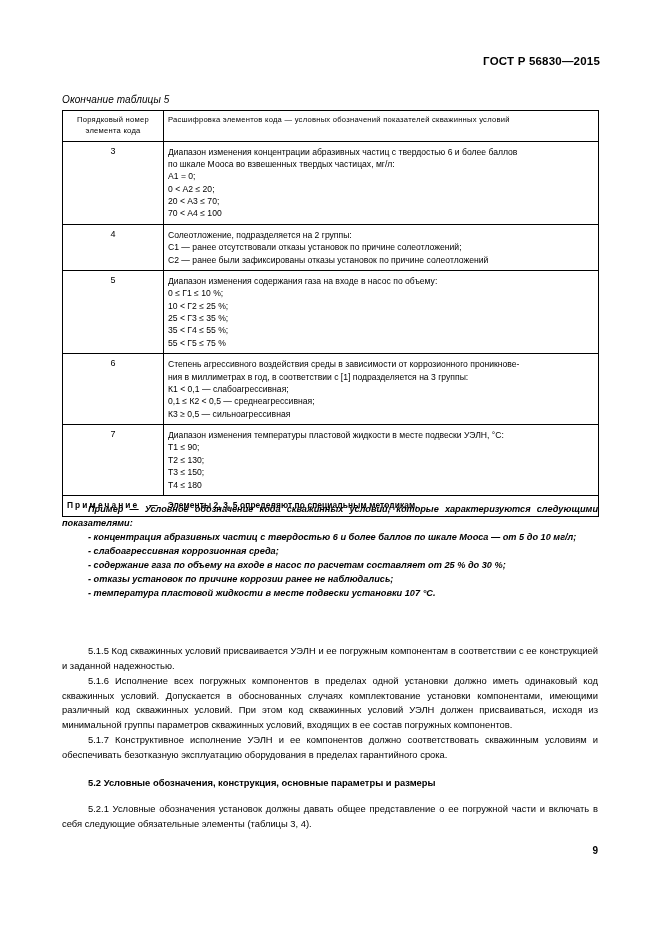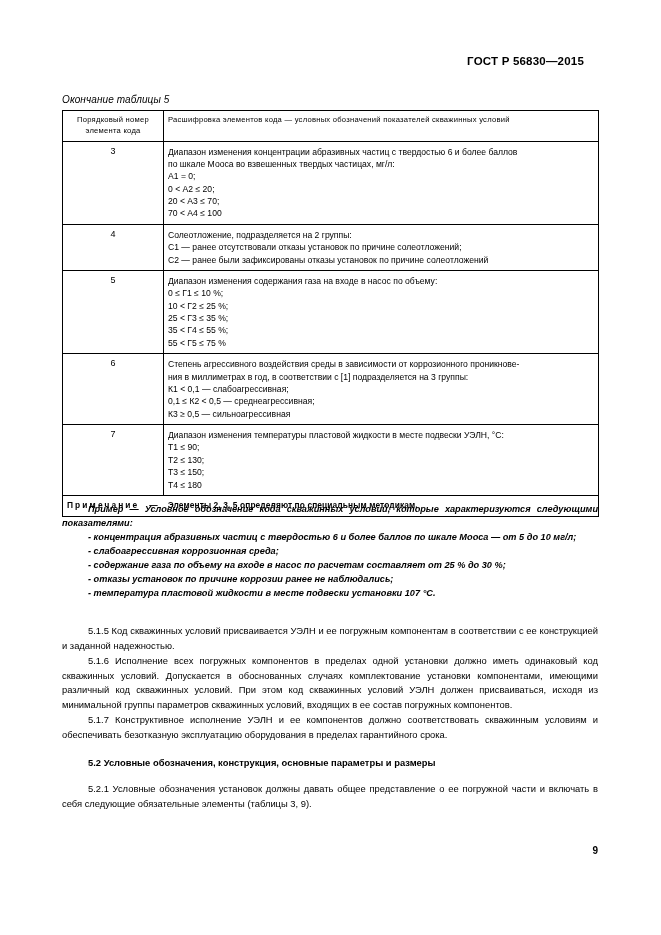--- a/index.html
+++ b/index.html
@@ -19,21 +19,21 @@
     position: absolute;
     left: 0; top: 0;
     width: 661px;
     height: 935px;
     background: #ffffff;
   }
 
   
   .running-head {
     position: absolute;
-    left: 48px;
+    left: 64px;
     top: 55px;
     width: 536px;
     text-align: right;
     font-size: 11.5px;
     font-weight: bold;
     letter-spacing: 0.2px;
   }
 
   
   .table-caption {
@@ -118,21 +118,21 @@
   .example-block p {
     margin: 0;
   }
   .example-block .indent { text-indent: 26px; }
   .example-block .dash-item { text-indent: 26px; }
 
   
   .body-block {
     position: absolute;
     left: 62px;
-    top: 624px;
+    top: 644px;
     width: 536px;
     font-size: 9.4px;
     line-height: 1.58;
     text-align: justify;
   }
   .body-block p {
     margin: 0;
     text-indent: 26px;
   }
   .section-head {
@@ -243,18 +243,18 @@
     <p class="dash-item">- содержание газа по объему на входе в насос по расчетам составляет от 25 % до 30 %;</p>
     <p class="dash-item">- отказы установок по причине коррозии ранее не наблюдались;</p>
     <p class="dash-item">- температура пластовой жидкости в месте подвески установки 107 °С.</p>
   </div>
 
   <div class="body-block">
     <p>5.1.5 Код скважинных условий присваивается УЭЛН и ее погружным компонентам в соответствии с ее конструкцией и заданной надежностью.</p>
     <p>5.1.6 Исполнение всех погружных компонентов в пределах одной установки должно иметь одинаковый код скважинных условий. Допускается в обоснованных случаях комплектование установки компонентами, имеющими различный код скважинных условий. При этом код скважинных условий УЭЛН должен присваиваться, исходя из минимальной группы параметров скважинных условий, входящих в ее состав погружных компонентов.</p>
     <p>5.1.7 Конструктивное исполнение УЭЛН и ее компонентов должно соответствовать скважинным условиям и обеспечивать безотказную эксплуатацию оборудования в пределах гарантийного срока.</p>
     <p class="section-head">5.2 Условные обозначения, конструкция, основные параметры и размеры</p>
-    <p>5.2.1 Условные обозначения установок должны давать общее представление о ее погружной части и включать в себя следующие обязательные элементы (таблицы 3, 9).</p>
+    <p>5.2.1 Условные обозначения установок должны давать общее представление о ее погружной части и включать в себя следующие обязательные элементы (таблицы 3, 4).</p>
   </div>
 
   <div class="page-number">9</div>
 
 </div>
 
 </body></html>

